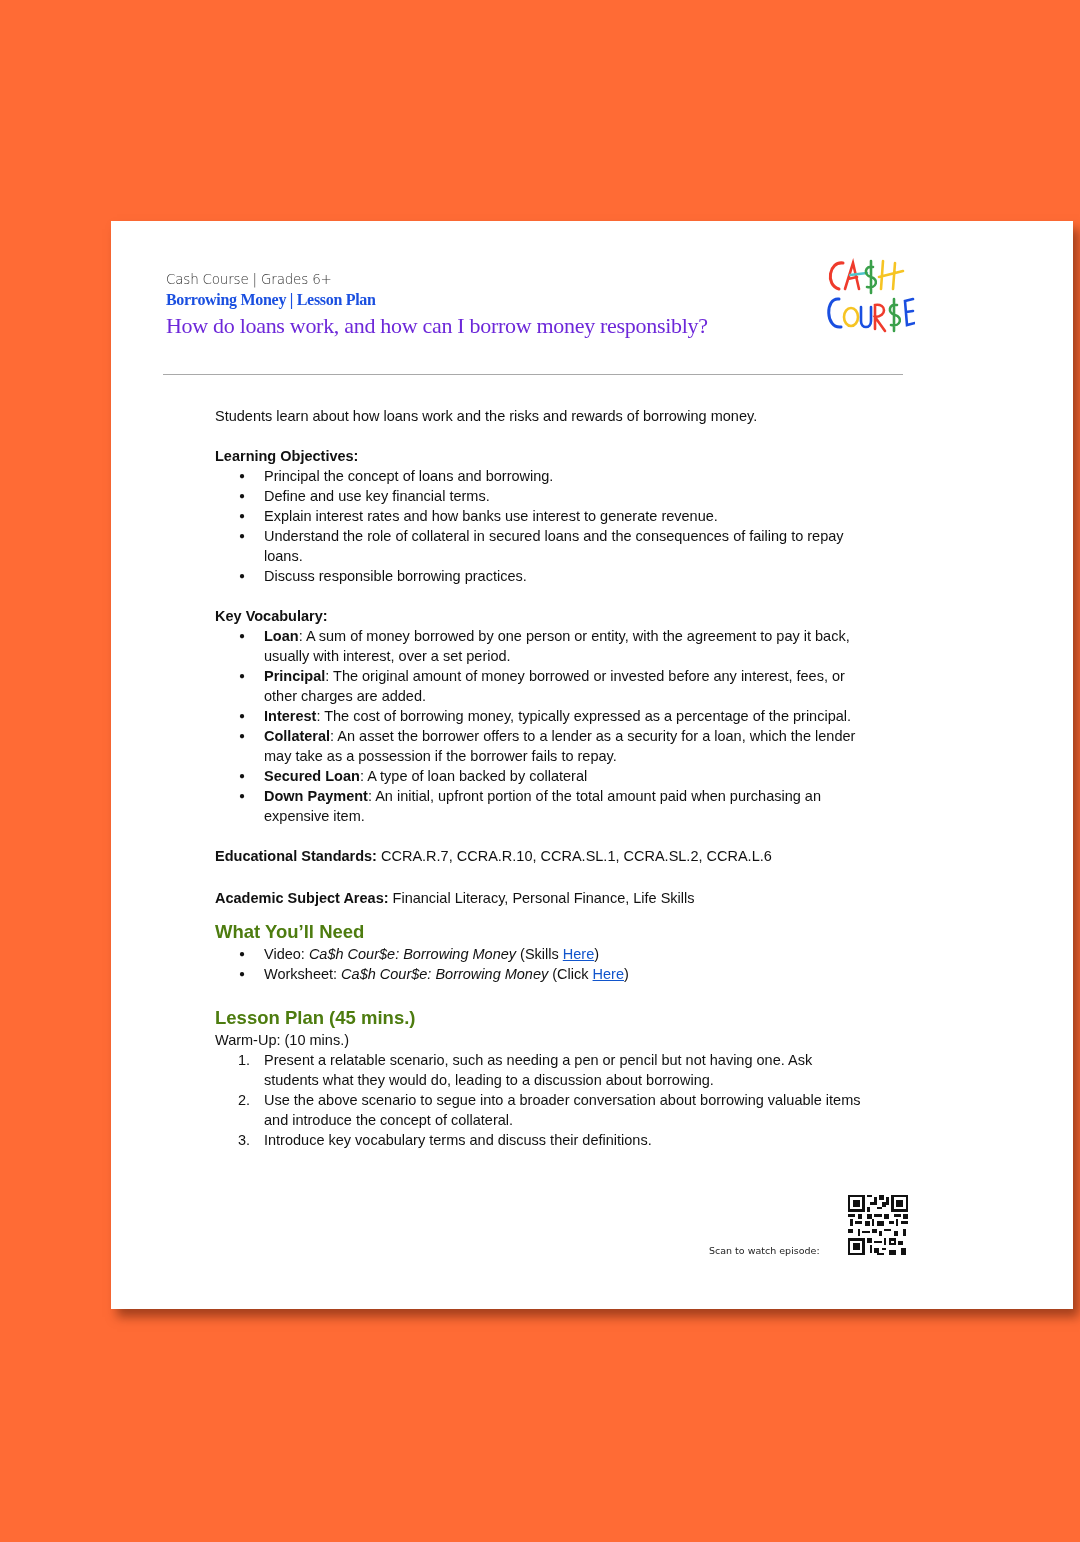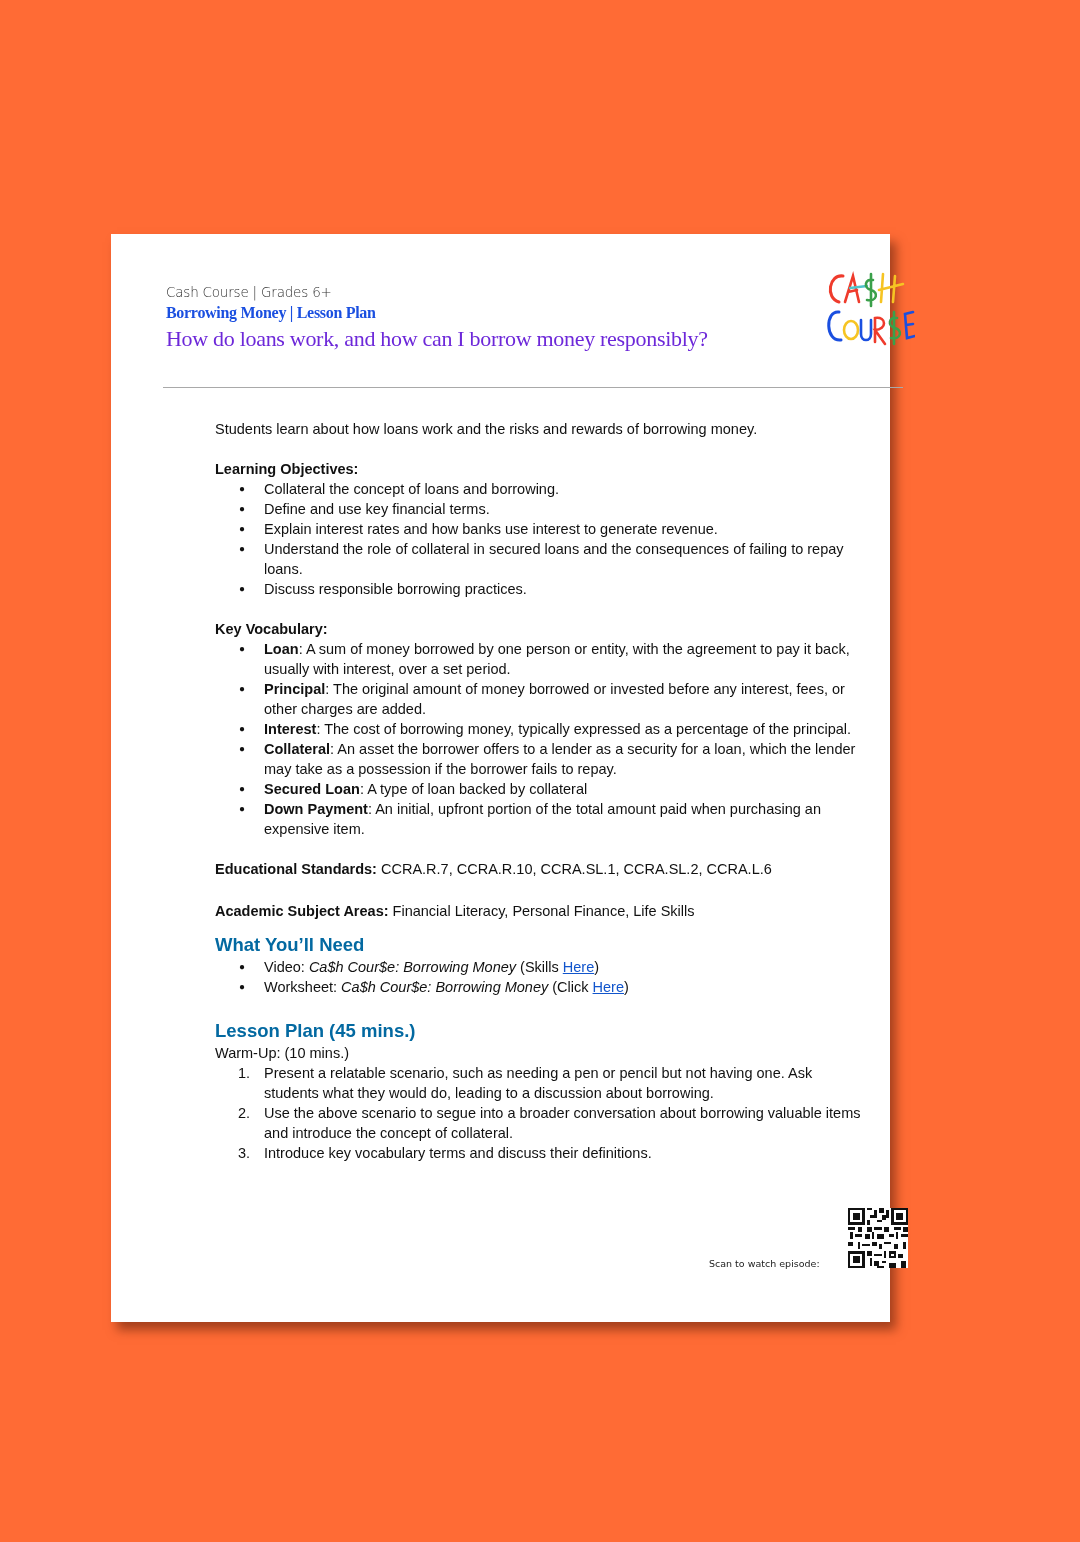--- a/index.html
+++ b/index.html
@@ -6,22 +6,22 @@
   body {
     width: 1080px; height: 1542px;
     background: #ff6b35;
     position: relative;
     overflow: hidden;
     font-family: "Liberation Sans", sans-serif;
     color: #111;
   }
   .page {
     position: absolute;
-    left: 111px; top: 234px;
-    width: 779px; height: 1088px;
+    left: 111px; top: 221px;
+    width: 962px; height: 1088px;
     background: #ffffff;
     box-shadow: 6px 8px 10px rgba(90, 30, 10, 0.55);
   }
   .header { position: absolute; left: 55px; top: 50px; width: 720px; }
   .series {
     font-family: "DejaVu Sans", sans-serif;
     font-size: 13.5px; color: #333; font-weight: 300;
     letter-spacing: -0.2px;
   }
   .title {
@@ -47,21 +47,21 @@
   .gap { height: 20px; }
   .label { font-weight: bold; }
   ul, ol { margin: 0; padding: 0; list-style: none; }
   li { position: relative; padding-left: 49px; }
   ul li::before {
     content: "\25CF"; position: absolute; left: 24px; top: 0;
     font-size: 10px;
   }
   ol li .num { position: absolute; left: 23px; top: 0; }
   .section-h {
-    font-weight: bold; color: #0369a1; font-size: 18.5px;
+    font-weight: bold; color: #4d7c0f; font-size: 18.5px;
     line-height: 24px; margin-top: 12px;
   }
   a.link { color: #1155cc; text-decoration: underline; }
   .qr-caption {
     position: absolute; left: 598px; top: 1024px;
     font-family: "DejaVu Sans", sans-serif;
     font-size: 9.5px; color: #222;
   }
   .qr { position: absolute; left: 737px; top: 974px; width: 60px; height: 60px; }
 </style>
@@ -93,21 +93,21 @@
   </svg>
 
   <div class="rule"></div>
 
   <div class="content">
     <p>Students learn about how loans work and the risks and rewards of borrowing money.</p>
     <div class="gap"></div>
 
     <p class="label">Learning Objectives:</p>
     <ul>
-      <li>Collateral the concept of loans and borrowing.</li>
+      <li>Principal the concept of loans and borrowing.</li>
       <li>Define and use key financial terms.</li>
       <li>Explain interest rates and how banks use interest to generate revenue.</li>
       <li>Understand the role of collateral in secured loans and the consequences of failing to repay loans.</li>
       <li>Discuss responsible borrowing practices.</li>
     </ul>
     <div class="gap"></div>
 
     <p class="label">Key Vocabulary:</p>
     <ul>
       <li><b>Loan</b><span>: A sum of money borrowed by one person or entity, with the agreement to pay it back, usually with interest, over a set period.</span></li>

